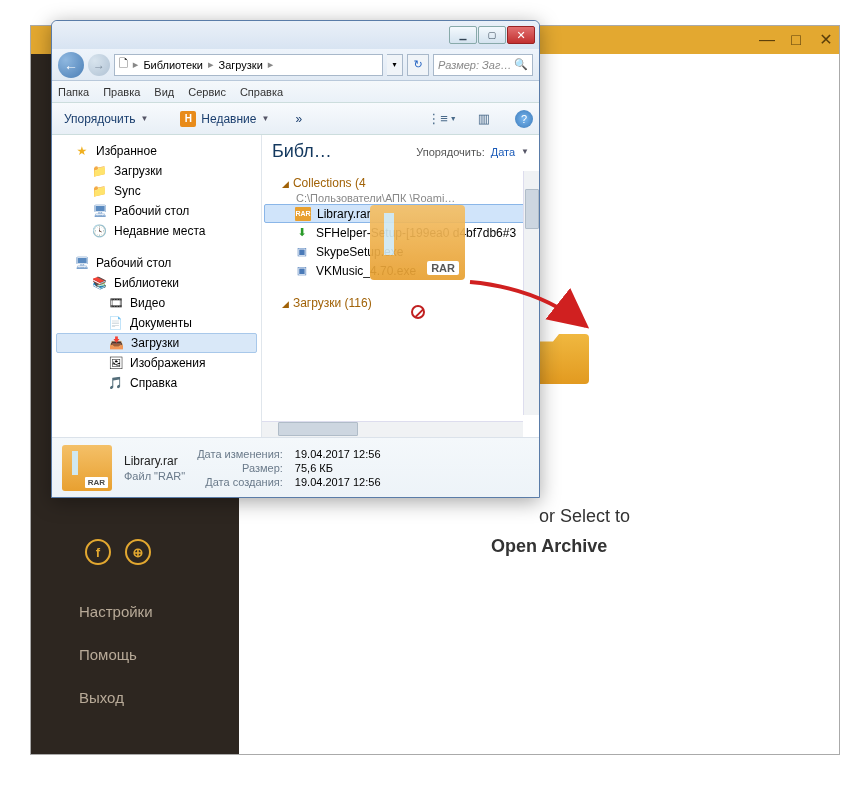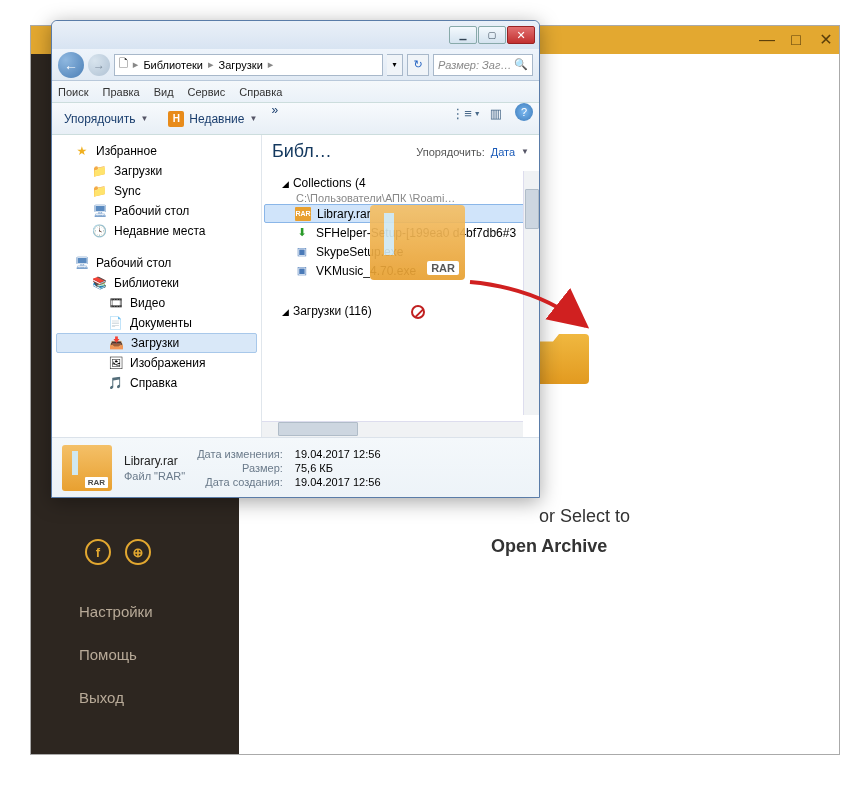--- a/index.html
+++ b/index.html
@@ -27,21 +27,21 @@
 .ex-address { height: 32px; background: linear-gradient(#eef4fb,#e1eaf4); display: flex; align-items: center; padding: 0 6px; gap: 4px; border-bottom: 1px solid #b8c8da; }
 .nav-back { width: 26px; height: 26px; border-radius: 50%; background: radial-gradient(circle at 30% 30%, #8fb8e0, #4a7eb6); display: flex; align-items: center; justify-content: center; color: #fff; font-size: 14px; }
 .nav-fwd { width: 22px; height: 22px; border-radius: 50%; background: radial-gradient(circle at 30% 30%, #d8e4ee, #b0c2d4); display: flex; align-items: center; justify-content: center; color: #7a8a9a; font-size: 12px; }
 .addr-bar { flex: 1; height: 22px; background: #fff; border: 1px solid #a8b8ca; display: flex; align-items: center; font-size: 11px; padding: 0 4px; gap: 5px; }
 .addr-bar .sep { color: #888; }
 .addr-drop { width: 16px; height: 22px; border: 1px solid #a8b8ca; border-left: none; background: #f0f4f8; display: flex; align-items: center; justify-content: center; font-size: 8px; }
 .addr-refresh { width: 22px; height: 22px; border: 1px solid #a8b8ca; background: #f0f4f8; display: flex; align-items: center; justify-content: center; color: #2060c0; font-size: 11px; }
 .search-box { width: 100px; height: 22px; border: 1px solid #a8b8ca; background: #fff; display: flex; align-items: center; font-size: 11px; color: #888; padding: 0 4px; font-style: italic; }
 .search-box .mag { margin-left: auto; color: #5a7ca8; font-style: normal; }
 .ex-menu { height: 22px; background: linear-gradient(#f4f8fb,#eaf1f8); display: flex; align-items: center; padding: 0 6px; gap: 14px; font-size: 11px; color: #333; border-bottom: 1px solid #cdd; }
-.ex-toolbar { height: 32px; background: linear-gradient(#f7fafd,#e8eff6); display: flex; padding: 0 6px; gap: 8px; font-size: 12px; color: #1a3e6e; border-bottom: 1px solid #cdd; }
+.ex-toolbar { height: 32px; background: linear-gradient(#f7fafd,#e8eff6); display: flex; align-items: center; padding: 0 6px; gap: 20px; font-size: 12px; color: #1a3e6e; border-bottom: 1px solid #cdd; }
 .tool-btn { display: flex; align-items: center; gap: 5px; padding: 3px 6px; border-radius: 2px; }
 .tool-btn .arr { font-size: 8px; color: #556; }
 .orange-sq { width: 16px; height: 16px; background: #e88b1a; border-radius: 2px; color: #fff; display: flex; align-items: center; justify-content: center; font-size: 10px; font-weight: bold; }
 .tool-spacer { flex: 1; }
 .tool-icon { width: 22px; height: 20px; display: flex; align-items: center; justify-content: center; color: #4a6a8a; font-size: 13px; }
 .help-ic { width: 18px; height: 18px; border-radius: 50%; background: radial-gradient(#7ab8f0,#3a78b8); color: #fff; font-size: 11px; display: flex; align-items: center; justify-content: center; }
 
 .ex-body { flex: 1; display: flex; overflow: hidden; }
 .nav-pane { width: 210px; background: #fff; border-right: 1px solid #e0e6ec; padding: 6px 0; font-size: 12px; overflow: hidden; }
 .nav-group { margin-bottom: 12px; }
@@ -54,21 +54,21 @@
 .monitor-ic { color: #5a8ac0; }
 .clock-ic { color: #5a8ac0; }
 
 .content-pane { flex: 1; display: flex; flex-direction: column; background: #fff; position: relative; }
 .content-head { display: flex; align-items: center; padding: 6px 10px 4px 10px; gap: 10px; }
 .lib-title { color: #13385e; font-size: 18px; }
 .sort-area { display: flex; align-items: center; gap: 6px; font-size: 11px; color: #555; margin-left: auto; }
 .sort-area .lnk { color: #1a5ab8; }
 .col-head { font-size: 11px; color: #4a5a6a; padding: 2px 14px; border-bottom: 1px solid #e2e8ee; }
 .file-list { padding: 4px 8px 4px 2px; font-size: 12px; }
-.group-hd { color: #000000; padding: 6px 4px 2px 18px; font-size: 12px; }
+.group-hd { color: #a16207; padding: 6px 4px 2px 18px; font-size: 12px; }
 .group-hd .tri { font-size: 9px; margin-right: 4px; }
 .group-sub { color: #888; font-size: 11px; padding-left: 32px; }
 .file-row { display: flex; align-items: center; gap: 6px; padding: 2px 0 2px 30px; height: 19px; }
 .file-row.sel { background: #d0e4fa; border: 1px solid #8ab6e8; border-radius: 2px; }
 .file-ic { width: 16px; height: 14px; display: flex; align-items: center; justify-content: center; font-size: 11px; }
 .rar-ic { background: #e8a030; color: #fff; font-size: 7px; font-weight: bold; border-radius: 1px; padding: 1px 2px; }
 .dl-ic { color: #2a9a2a; }
 .exe-ic { color: #4a7ab8; }
 .vscroll { width: 16px; background: #f0f2f4; border-left: 1px solid #dde; position: absolute; right: 0; top: 36px; bottom: 22px; }
 .vscroll .thumb { width: 14px; height: 40px; background: #cdd6e0; border: 1px solid #b0bcc8; margin: 18px auto 0; border-radius: 1px; }
@@ -141,21 +141,21 @@
       <span class="sep">▸</span>
     </div>
     <div class="addr-drop">▾</div>
     <div class="addr-refresh">↻</div>
     <div class="search-box">
       <span>Размер: Заг…</span>
       <span class="mag">🔍</span>
     </div>
   </div>
   <div class="ex-menu">
-    <span>Поиск</span>
+    <span>Папка</span>
     <span>Правка</span>
     <span>Вид</span>
     <span>Сервис</span>
     <span>Справка</span>
   </div>
   <div class="ex-toolbar">
     <div class="tool-btn">
       <span>Упорядочить</span>
       <span class="arr">▼</span>
     </div>
@@ -251,21 +251,21 @@
             <span>SFHelper-Setup-[199ea0     d4bf7db6#3</span>
           </div>
         <div class="file-row">
             <span class="file-ic exe-ic">▣</span>
             <span>SkypeSetup.exe</span>
           </div>
         <div class="file-row">
             <span class="file-ic exe-ic">▣</span>
             <span>VKMusic_4.70.exe</span>
           </div>
-        <div class="group-hd" style="margin-top:18px"><span class="tri">◢</span><span>Загрузки (116)</span></div>
+        <div class="group-hd" style="margin-top:10px"><span class="tri">◢</span><span>Загрузки (116)</span></div>
       </div>
       <div class="vscroll">
           <div class="thumb"></div>
         </div>
       <div class="hscroll">
           <div class="thumb"></div>
         </div>
     </div>
   </div>
 

